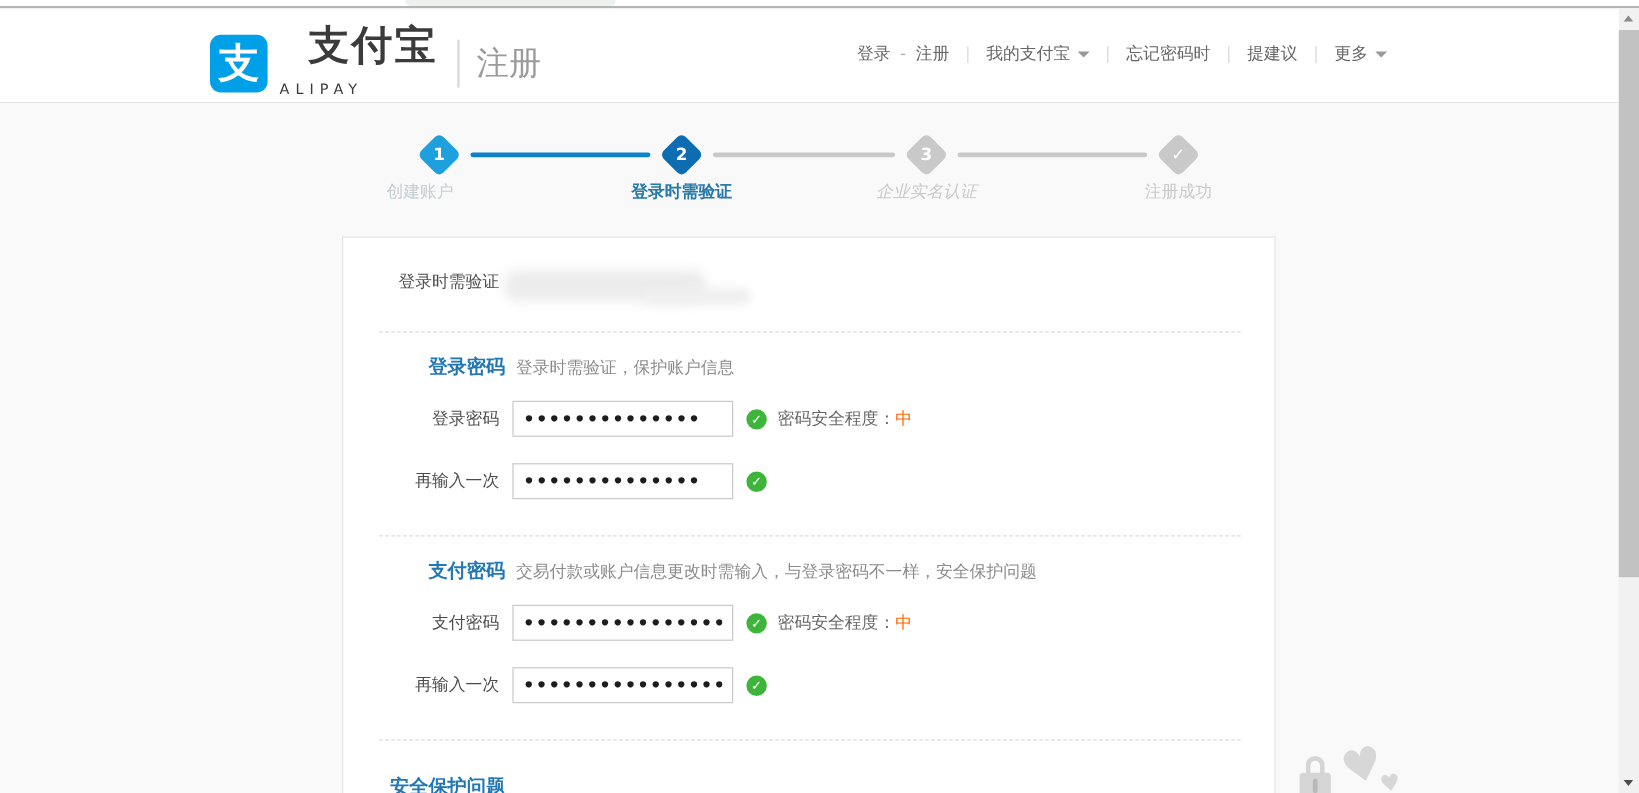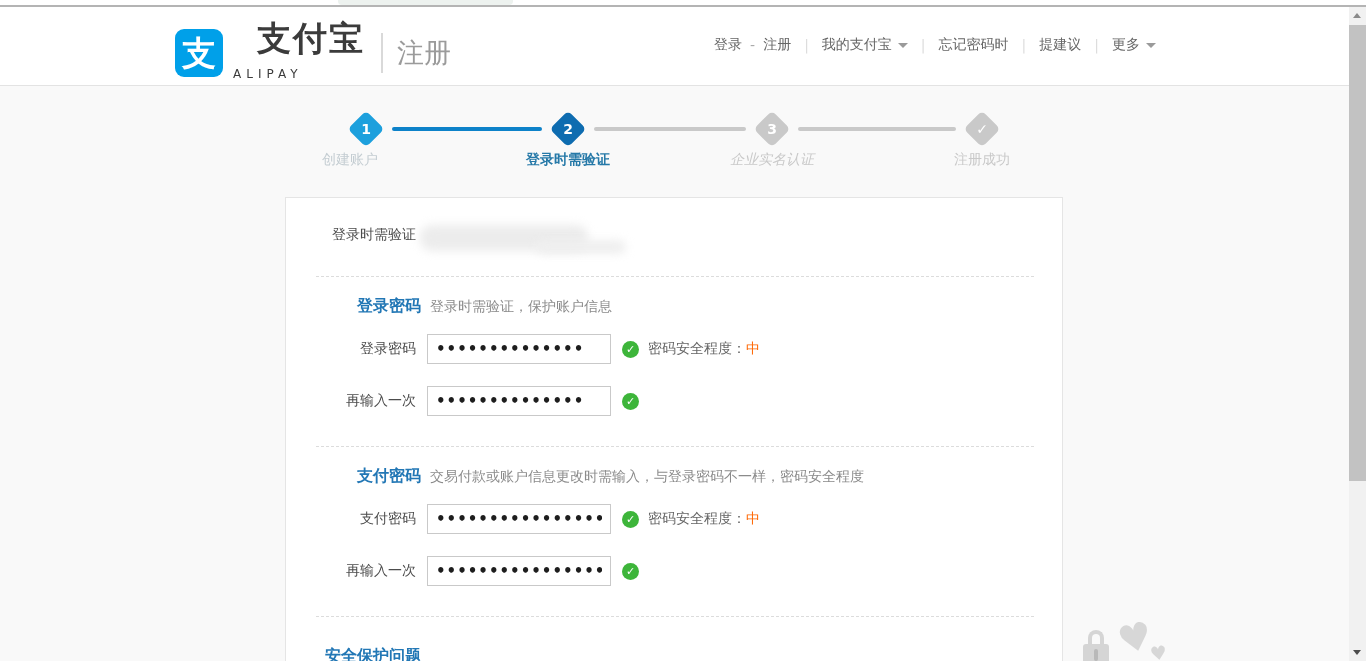--- a/index.html
+++ b/index.html
@@ -173,21 +173,21 @@
   <div class="c-abs form-row" style="top:188px;">
     <span class="row-label">再输入一次</span>
     <input class="pw-input" type="text" readonly="" value="••••••••••••••" style="">
     <span class="check-badge">✓</span>
   </div>
 
   <div class="c-abs divider" style="top:248px;"></div>
 
   <div class="c-abs section-head" style="top:268px;">
     <span class="section-title">支付密码</span>
-    <span class="section-desc">交易付款或账户信息更改时需输入，与登录密码不一样，密码安全程度</span>
+    <span class="section-desc">交易付款或账户信息更改时需输入，与登录密码不一样，安全保护问题</span>
   </div>
 
   <div class="c-abs form-row" style="top:306px;">
     <span class="row-label">支付密码</span>
     <input class="pw-input" type="text" readonly="" value="••••••••••••••••" style="">
     <span class="check-badge">✓</span>
     <span class="strength"><span>密码安全程度：</span><b>中</b></span>
   </div>
 
   <div class="c-abs form-row" style="top:358px;">

